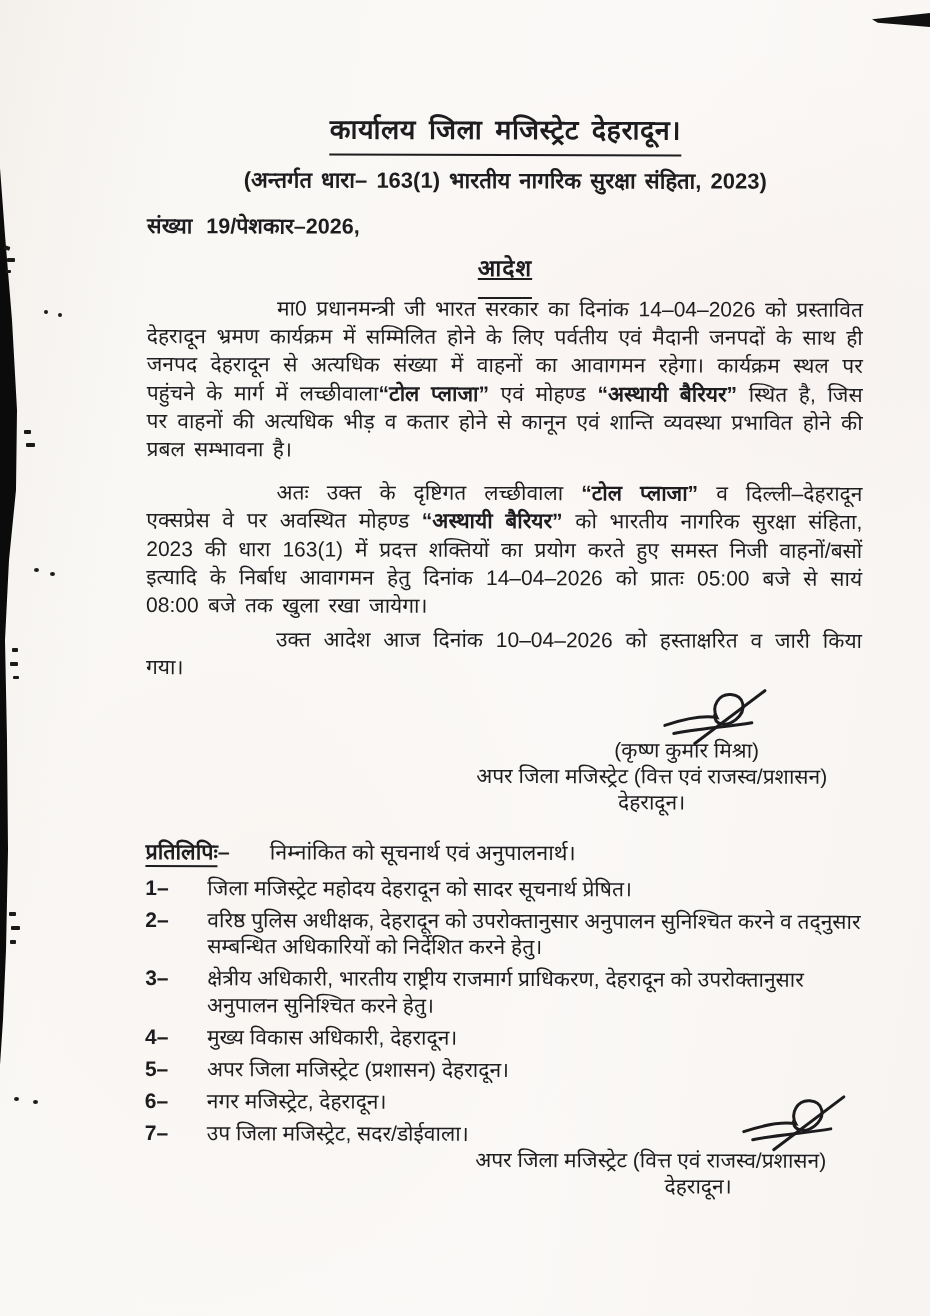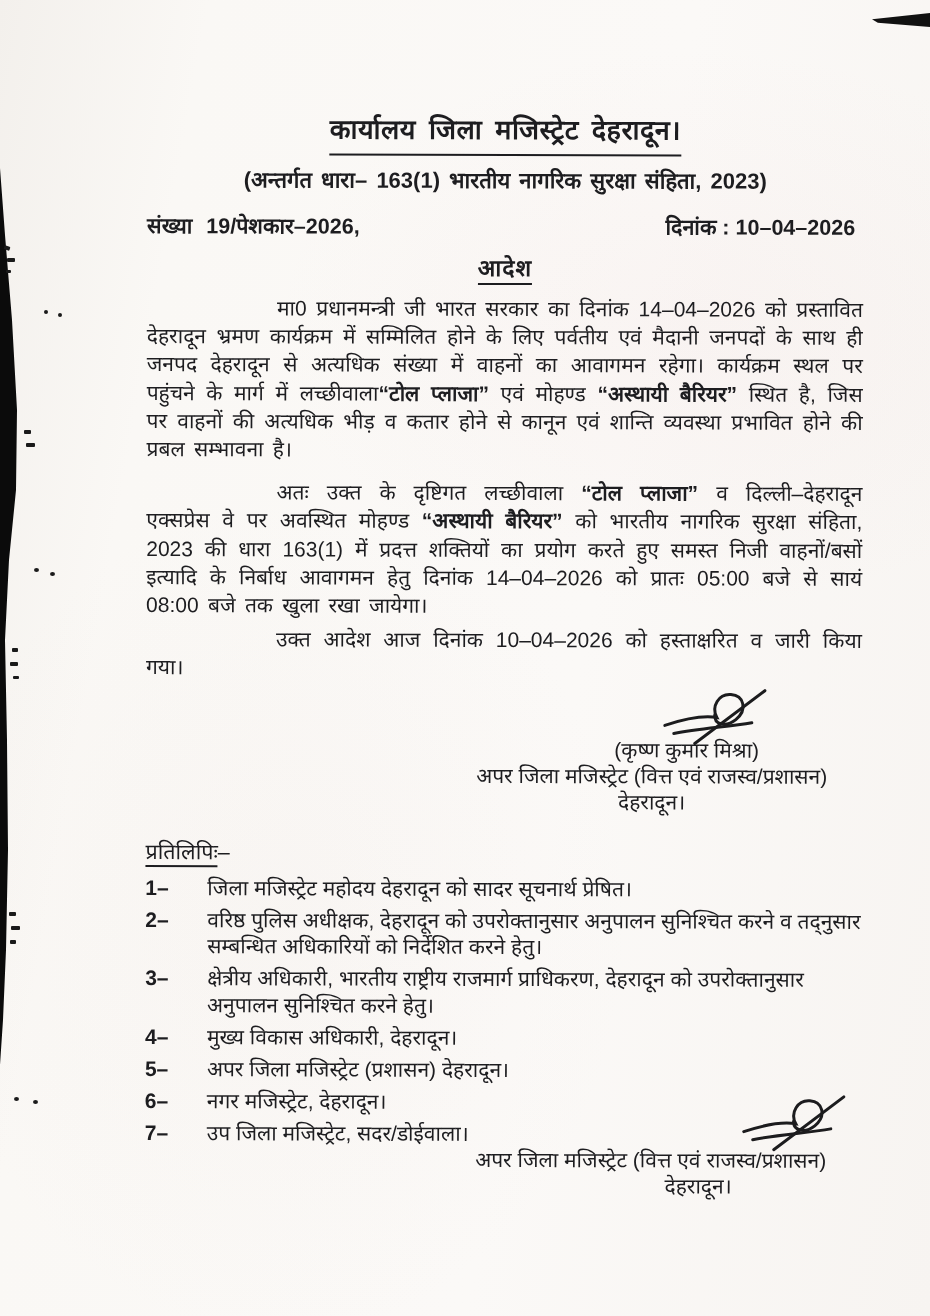--- a/index.html
+++ b/index.html
@@ -77,22 +77,23 @@
   .ref-row .spacer { flex: 1; }
   .ref-row .date-wrap { margin-right: 8px; }
   .order-head {
     text-align: center;
     margin-top: 11px;
     font-size: 23px;
     font-weight: bold;
   }
   .order-head .u {
     border-bottom: 2.5px solid #1d1d20;
-    padding-bottom: 2px;
+    padding-bottom: 16px;
     letter-spacing: 1px;
+    text-decoration: underline;
   }
   .para {
     font-size: 21px;
     line-height: 28.2px;
     text-align: justify;
     text-indent: 130px;
     word-spacing: 3.5px;
     margin: 0;
   }
   .para-1 { margin-top: 12px; }
@@ -115,21 +116,21 @@
   }
   .sign-name { padding-left: 70px; }
 
   .copy-head {
     margin-top: 22px;
     font-size: 21.5px;
     display: flex;
     align-items: baseline;
   }
   .copy-label {
-    font-weight: normal;
+    font-weight: bold;
   }
   .copy-label .u {
     border-bottom: 2px solid #1d1d20;
     padding-bottom: 1px;
   }
   .copy-intro { margin-left: 40px; }
 
   .copy-list {
     margin-top: 10px;
     display: grid;
@@ -190,24 +191,20 @@
   <div class="title">
     <span class="u">कार्यालय जिला मजिस्ट्रेट देहरादून।</span>
   </div>
 
   <div class="subtitle">(अन्तर्गत धारा– 163(1) भारतीय नागरिक सुरक्षा संहिता, 2023)</div>
 
   <div class="ref-row">
     <span class="num-label">संख्या</span>
     <span>19/पेशकार–2026,</span>
     <span class="spacer"></span>
-    <span class="date-wrap">
-      <span>दिनांक :</span>
-      <span>10–04–2026</span>
-    </span>
   </div>
 
   <div class="order-head">
     <span class="u">आदेश</span>
   </div>
 
   <p class="para para-1"><span>मा0 प्रधानमन्त्री जी भारत सरकार का दिनांक 14–04–2026 को प्रस्तावित देहरादून भ्रमण कार्यक्रम में सम्मिलित होने के लिए पर्वतीय एवं मैदानी जनपदों के साथ ही जनपद देहरादून से अत्यधिक संख्या में वाहनों का आवागमन रहेगा। कार्यक्रम स्थल पर पहुंचने के मार्ग में लच्छीवाला</span><span class="seg-bold">“टोल प्लाजा”</span><span> एवं मोहण्ड </span><span class="seg-bold">“अस्थायी बैरियर”</span><span> स्थित है, जिस पर वाहनों की अत्यधिक भीड़ व कतार होने से कानून एवं शान्ति व्यवस्था प्रभावित होने की प्रबल सम्भावना है।</span></p>
 
   <p class="para para-2"><span>अतः उक्त के दृष्टिगत लच्छीवाला </span><span class="seg-bold">“टोल प्लाजा”</span><span> व दिल्ली–देहरादून एक्सप्रेस वे पर अवस्थित मोहण्ड </span><span class="seg-bold">“अस्थायी बैरियर”</span><span> को भारतीय नागरिक सुरक्षा संहिता, 2023 की धारा 163(1) में प्रदत्त शक्तियों का प्रयोग करते हुए समस्त निजी वाहनों/बसों इत्यादि के निर्बाध आवागमन हेतु दिनांक 14–04–2026 को प्रातः 05:00 बजे से सायं 08:00 बजे तक खुला रखा जायेगा।</span></p>
 
@@ -219,20 +216,21 @@
       <path d="M12,48 C38,43 68,41 90,37"></path>
       <path d="M33,58 L103,5"></path>
     </svg>
     <div class="sign-name">(कृष्ण कुमार मिश्रा)</div>
     <div>अपर जिला मजिस्ट्रेट (वित्त एवं राजस्व/प्रशासन)</div>
     <div>देहरादून।</div>
   </div>
 
   <div class="copy-head">
     <span class="copy-label"><span class="u">प्रतिलिपिः</span><span>–</span></span>
+    <span class="copy-intro">निम्नांकित को सूचनार्थ एवं अनुपालनार्थ।</span>
   </div>
 
   <div class="copy-list">
     <span class="copy-num">1–</span>
     <span class="copy-text">जिला मजिस्ट्रेट महोदय देहरादून को सादर सूचनार्थ प्रेषित।</span>
     <span class="copy-num">2–</span>
     <span class="copy-text">वरिष्ठ पुलिस अधीक्षक, देहरादून को उपरोक्तानुसार अनुपालन सुनिश्चित करने व तद्नुसार सम्बन्धित अधिकारियों को निर्देशित करने हेतु।</span>
     <span class="copy-num">3–</span>
     <span class="copy-text">क्षेत्रीय अधिकारी, भारतीय राष्ट्रीय राजमार्ग प्राधिकरण, देहरादून को उपरोक्तानुसार अनुपालन सुनिश्चित करने हेतु।</span>
     <span class="copy-num">4–</span>

